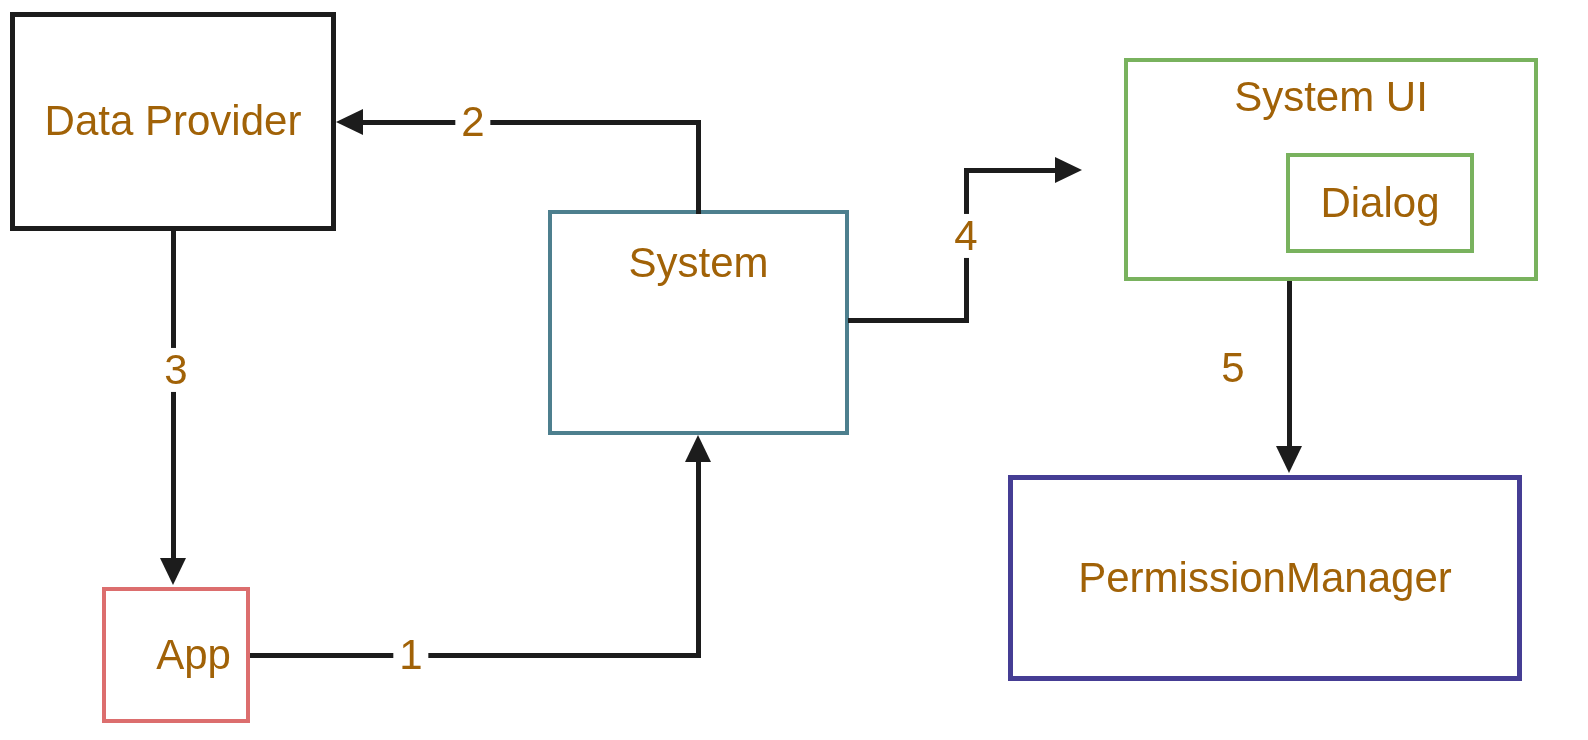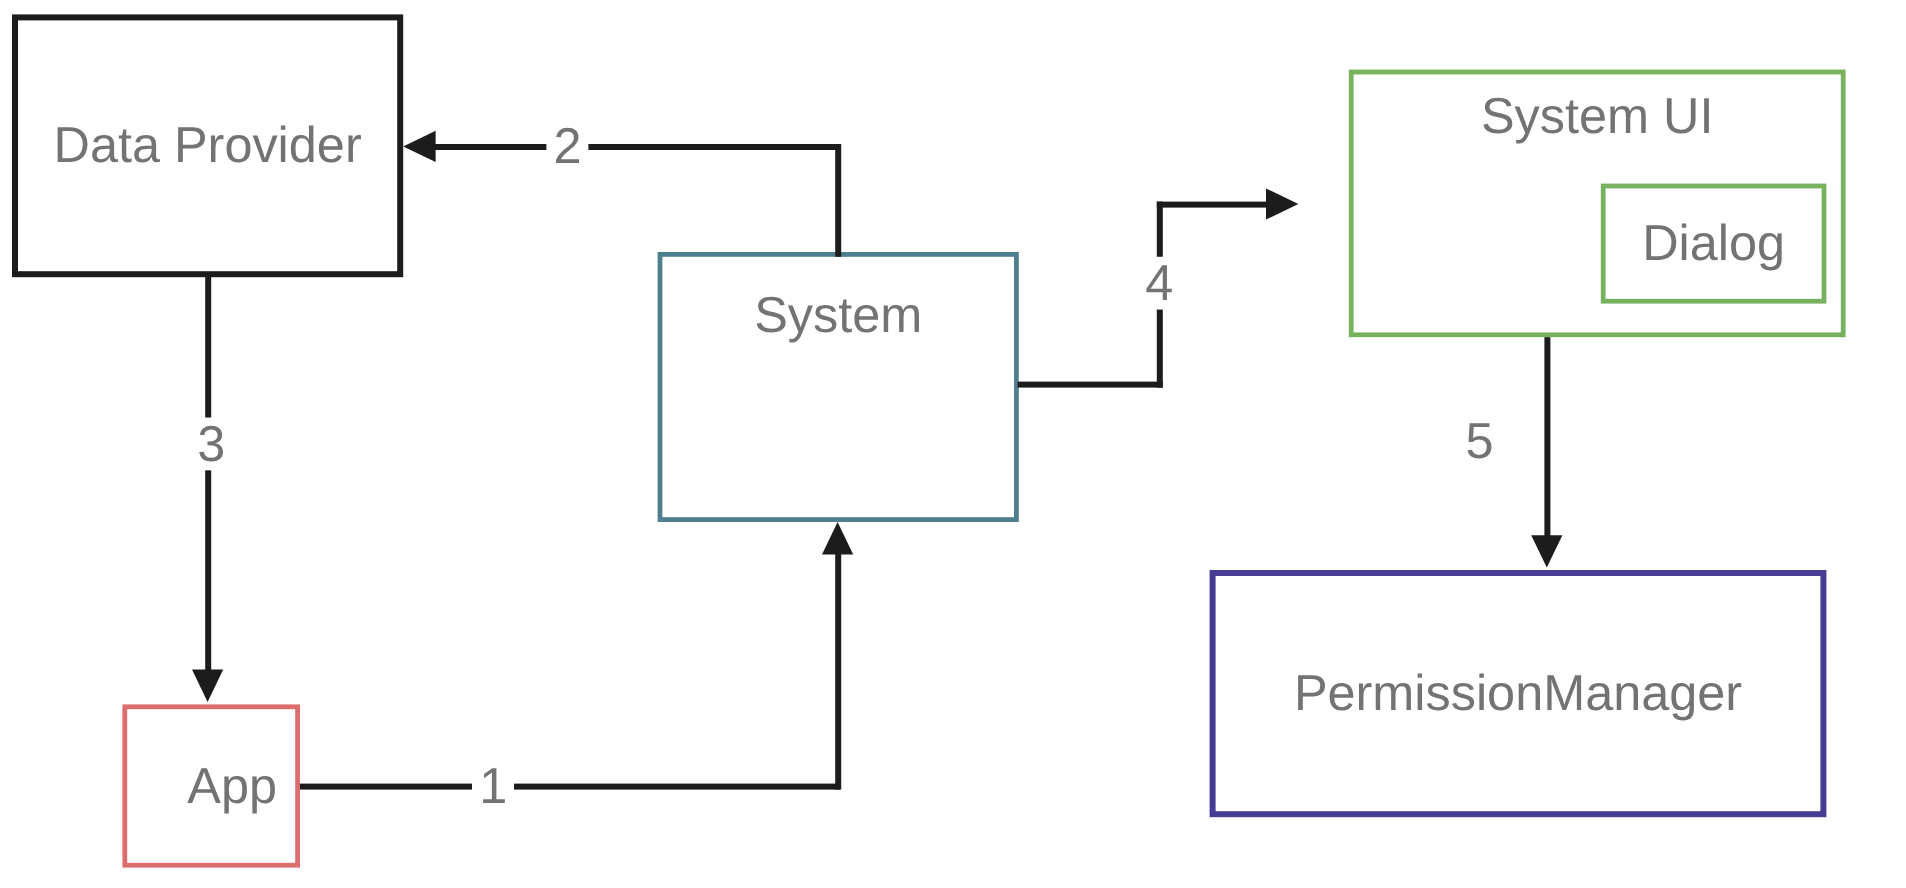--- a/index.html
+++ b/index.html
@@ -6,21 +6,21 @@
     margin: 0;
     padding: 0;
     background: #ffffff;
   }
   #canvas {
     position: relative;
     width: 1588px;
     height: 740px;
     background: #ffffff;
     font-family: "Liberation Sans", sans-serif;
-    color: #737373;
+    color: #a16207;
     overflow: hidden;
   }
   .node {
     position: absolute;
     box-sizing: border-box;
     background: #ffffff;
     display: flex;
     align-items: center;
     justify-content: center;
     font-size: 42px;
@@ -74,21 +74,21 @@
 
   <div class="node n-system top-label" style="left:548px; top:210px; width:301px; height:225px; padding-top:26px;">
     <span>System</span>
   </div>
 
 
   <div class="node n-system-ui top-label" style="left:1124px; top:58px; width:414px; height:223px; padding-top:12px;">
     <span>System UI</span>
   </div>
 
-  <div class="node n-dialog" style="left:1334px; top:153px; width:188px; height:100px;">
+  <div class="node n-dialog" style="left:1286px; top:153px; width:188px; height:100px;">
     <span>Dialog</span>
   </div>
 
   <div class="node n-app" style="left:102px; top:587px; width:148px; height:136px;">
     <span>App</span>
   </div>
 
   <div class="node n-perm" style="left:1008px; top:475px; width:514px; height:206px;">
     <span>PermissionManager</span>
   </div>

